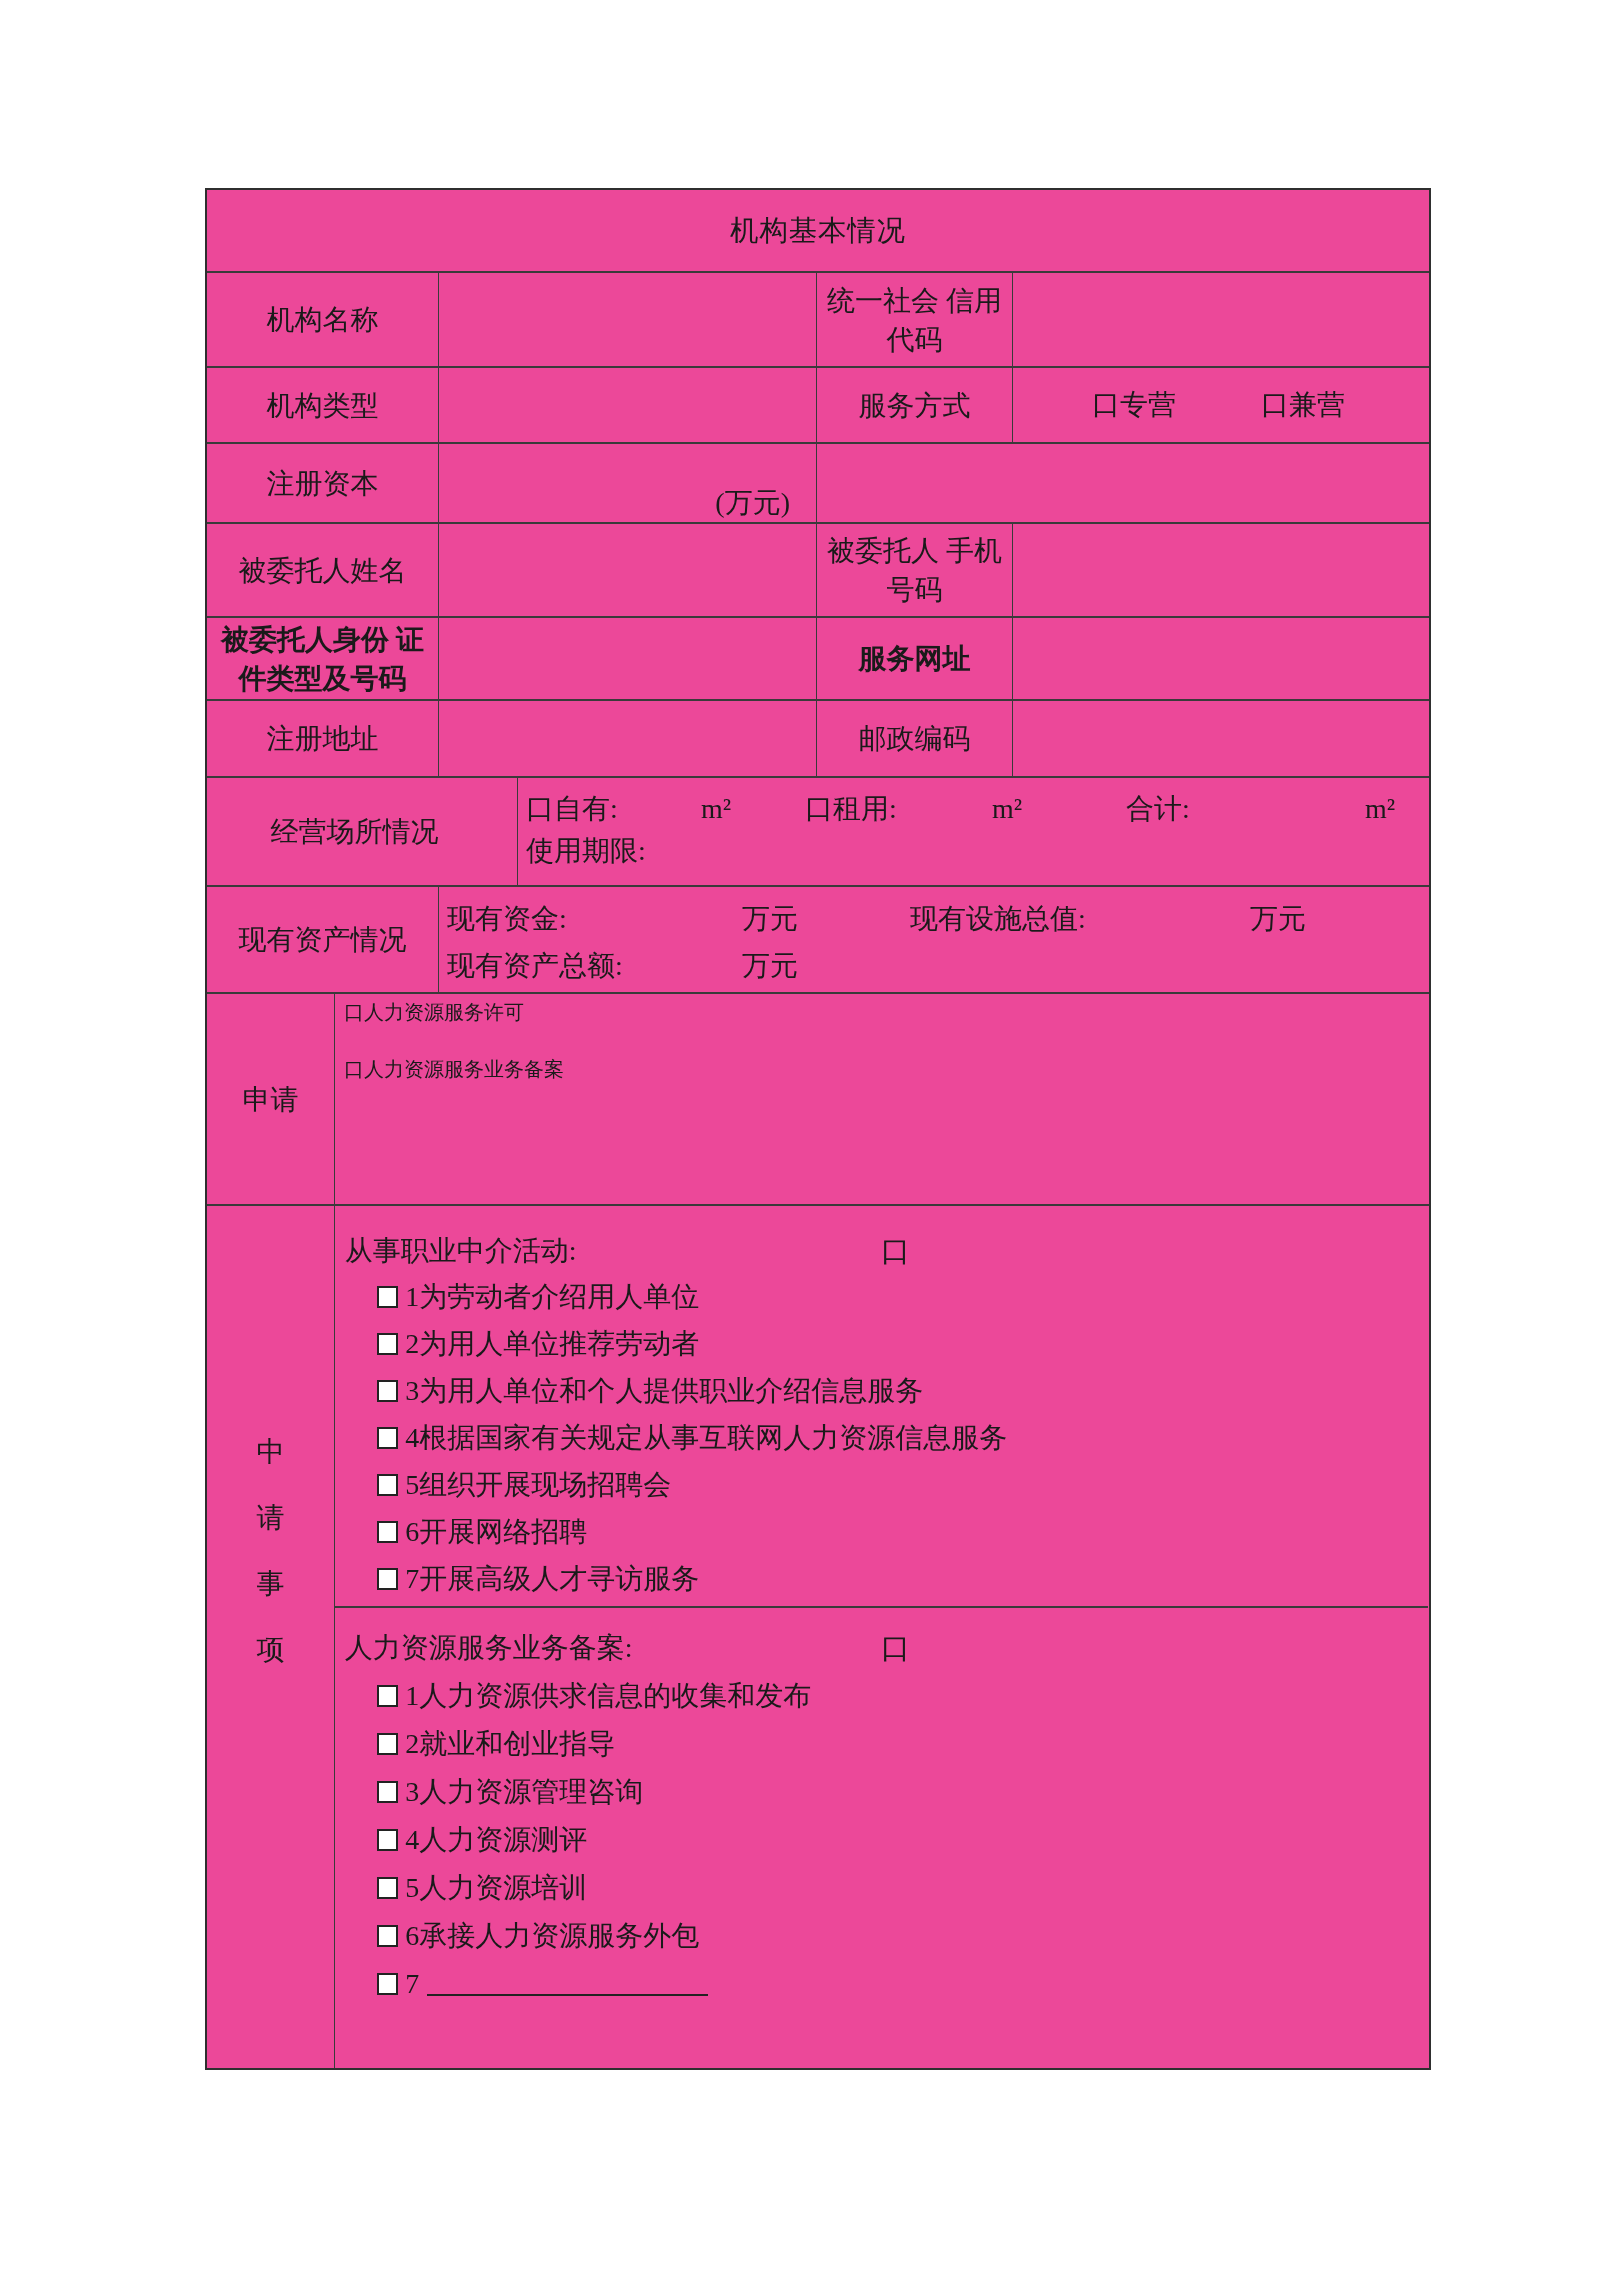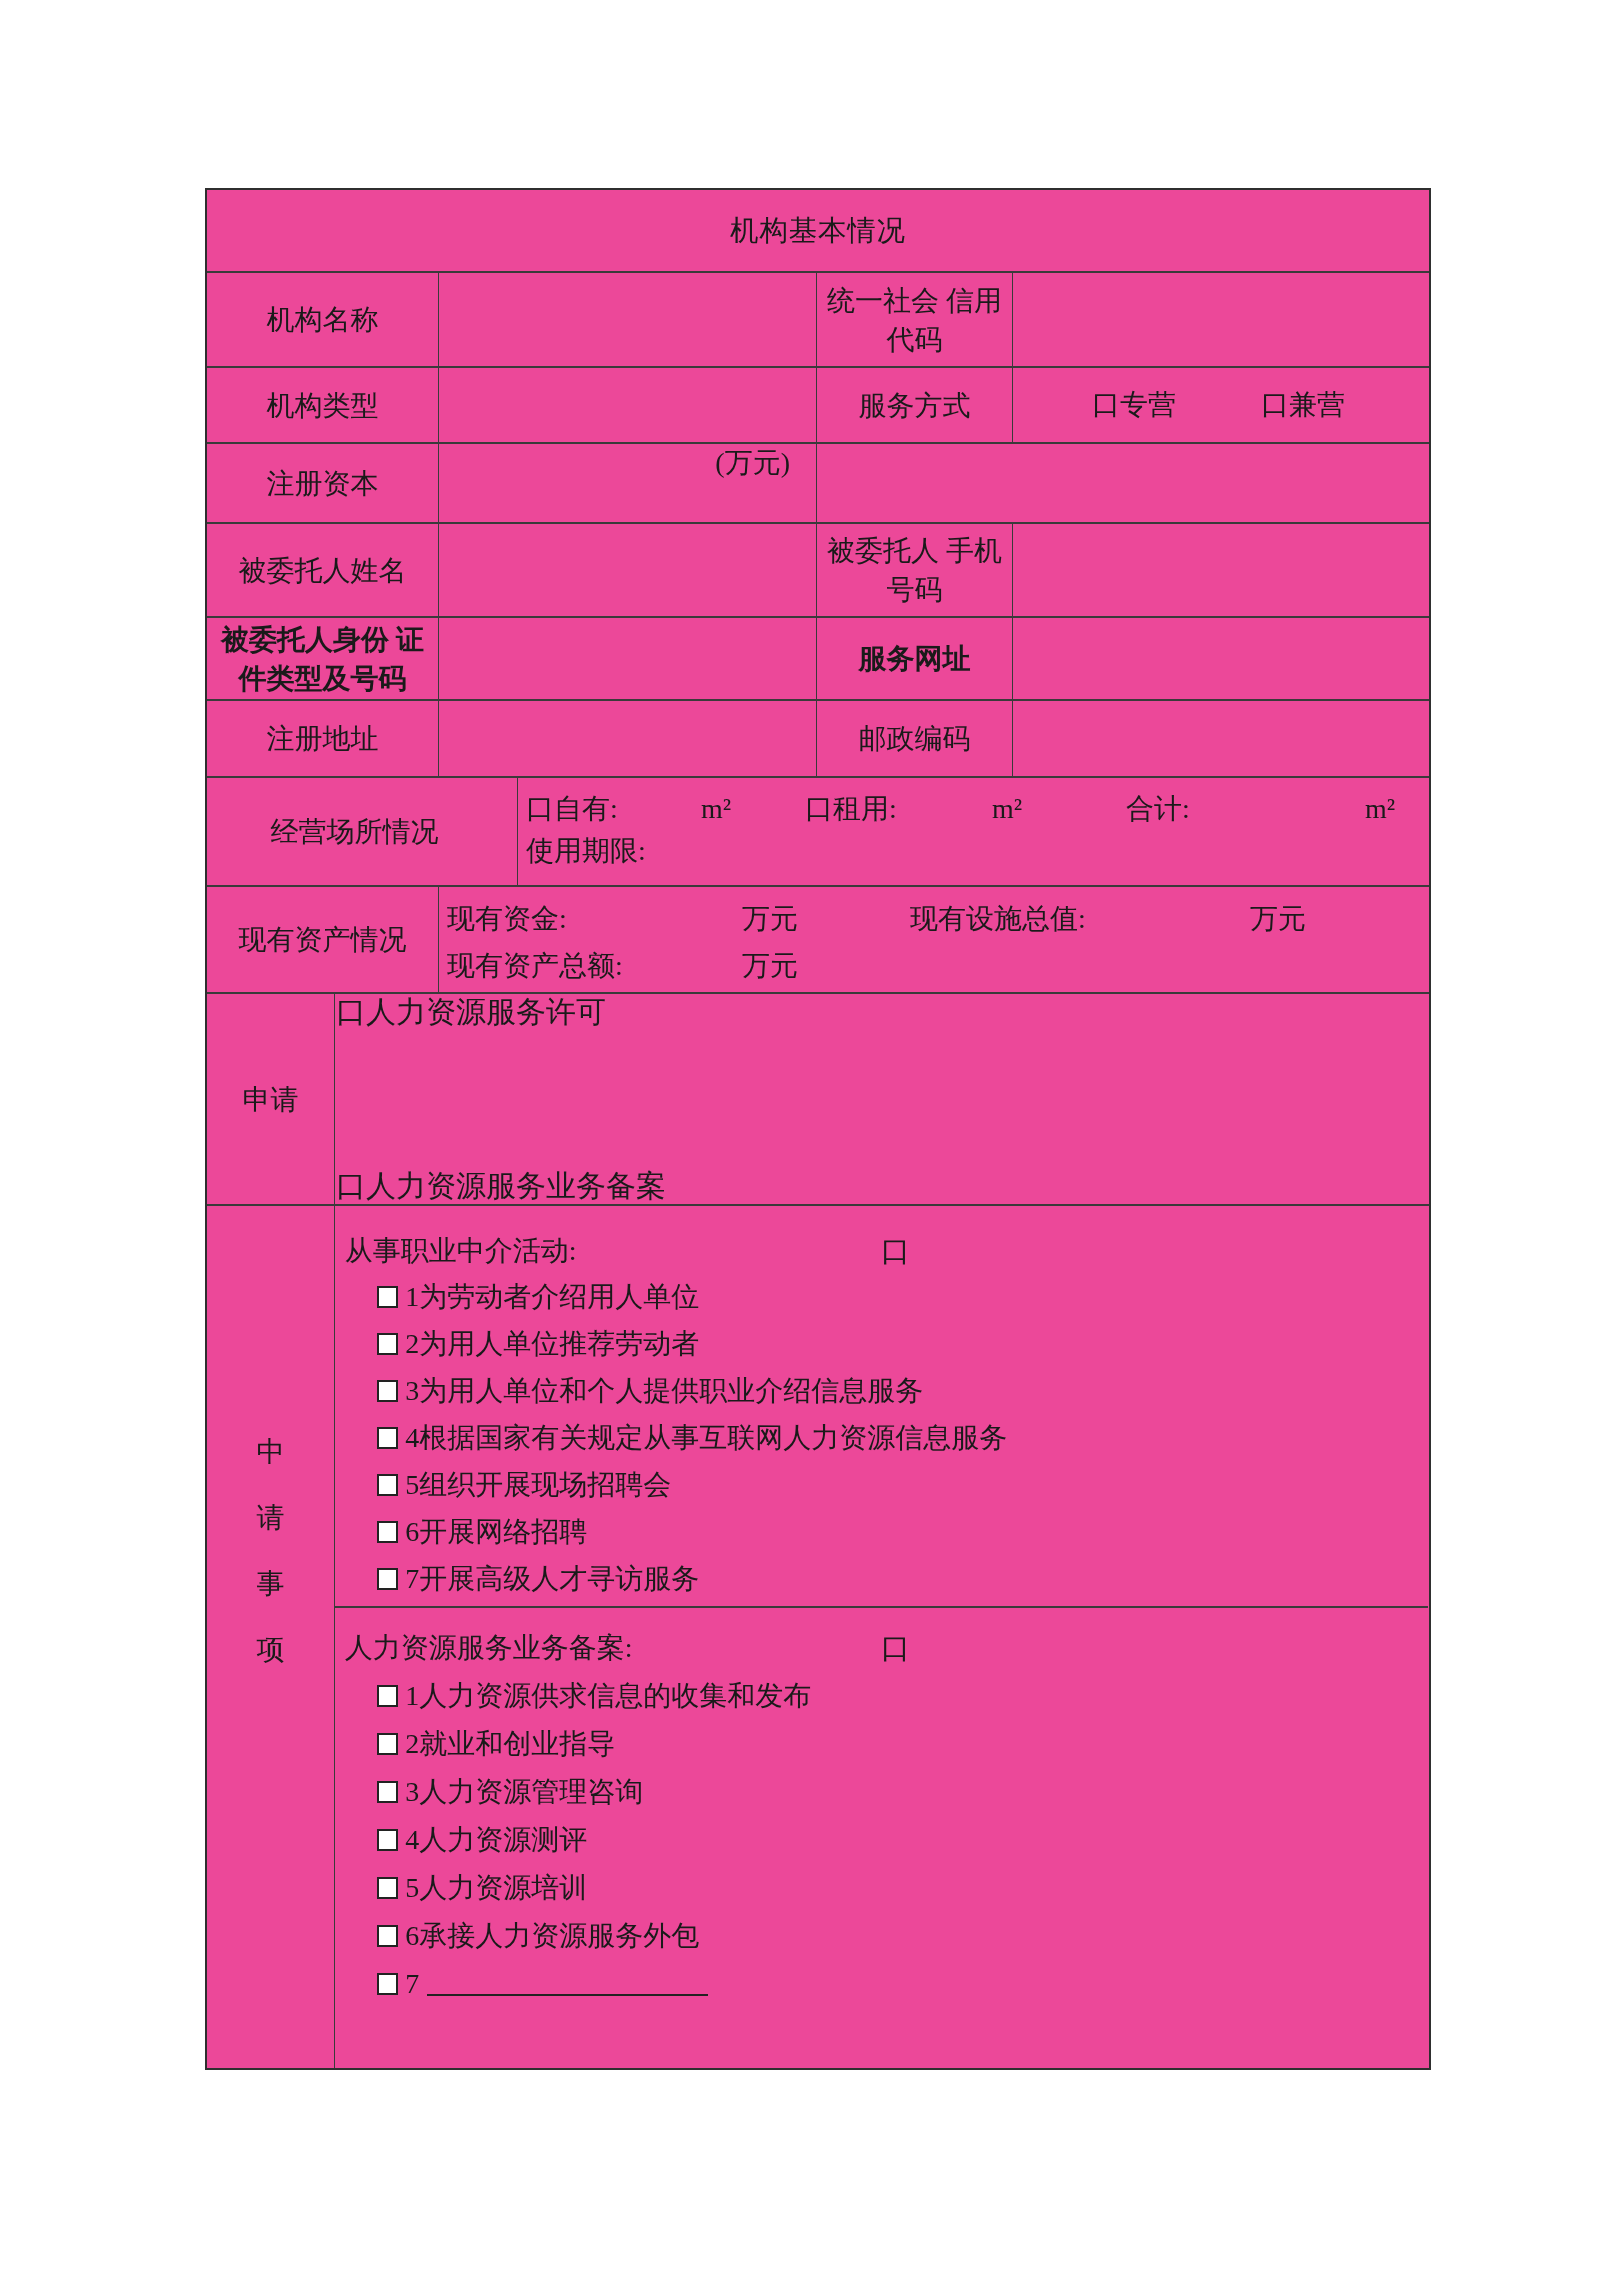--- a/index.html
+++ b/index.html
@@ -29,36 +29,36 @@
   .lbl {
     display:flex; flex-direction:column; align-items:center; justify-content:center;
     text-align:center; font-size:28px; line-height:39px;
   }
   .val { position:relative; }
   .title-cell {
     display:flex; align-items:center; justify-content:center;
     font-size:28.5px; letter-spacing:0.8px;
   }
   .unit-cell {
-    display:flex; align-items:flex-start; justify-content:flex-end;
+    display:flex; align-items:flex-end; justify-content:flex-end;
     padding-right:26px; font-size:28px;
   }
   .opts-cell { position:relative; }
   .opts-cell span { position:absolute; top:50%; transform:translateY(-50%); font-size:28px; white-space:nowrap; }
   .opt-exclusive { left:79px; }
   .opt-concurrent { left:248px; }
   .wide-cell { position:relative; font-size:28px; }
   .pline { position:relative; height:42px; }
   .pline span { position:absolute; top:50%; transform:translateY(-50%); white-space:nowrap; }
   .premises-pad { padding-top:9.8px;margin-left:47px; }
   .assets-pad { padding-top:11.4px; }
   .gap6 { margin-top:4.9px; }
   .apply-cell {
-    display:flex; flex-direction:column; justify-content:space-between;
-    gap:21px; padding-left:1px; font-size:30px; line-height:36px;
+    display:flex; flex-direction:column; justify-content:flex-start;
+    gap:21px; padding-left:9px; font-size:20px; line-height:36px;
   }
   .vlabel {
     display:flex; flex-direction:column; align-items:center; justify-content:center;
     gap:38px; font-size:28px; line-height:28px; transform:translateY(-86px);
   }
   .matters-cell { display:flex; flex-direction:column; }
   .subsection { position:relative; }
   .sub1 { height:402px; border-bottom:2.4px solid #3a3a3a; }
   .sub2 { flex:1; }
   .sub-header { position:relative; padding-left:9.8px; font-size:28px; line-height:36px; white-space:nowrap; }

